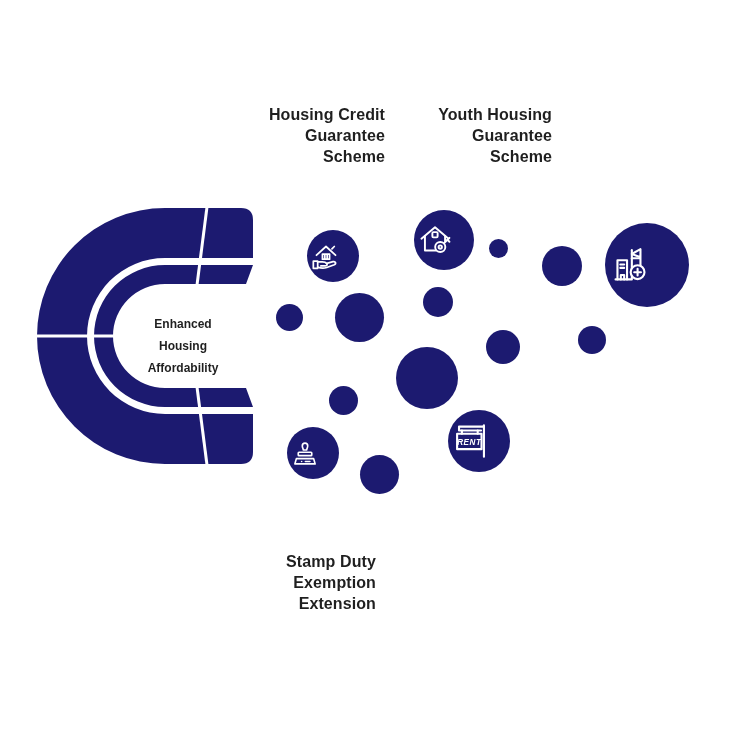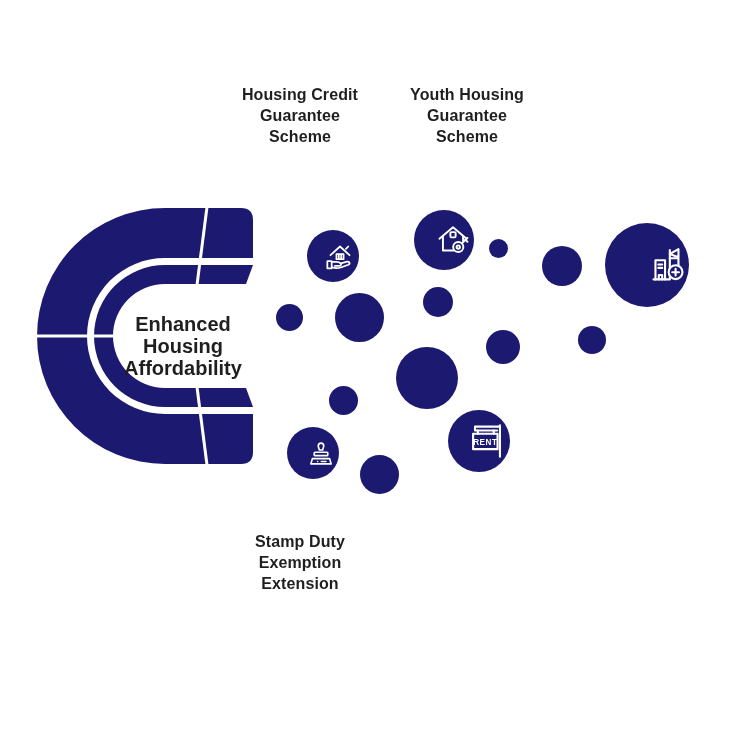--- a/index.html
+++ b/index.html
@@ -3,35 +3,35 @@
 <meta charset="utf-8">
 <style>
   html,body{margin:0;padding:0;background:#fff;}
   body{
     width:750px;height:740px;position:relative;overflow:hidden;
     font-family:"Liberation Sans",sans-serif;
     --navy:#1c1a70; --ink:#1f1f1f;
   }
   .canvas{position:absolute;inset:0;}
   .label{
-    position:absolute;text-align:center;font-weight:bold;
+    position:absolute;text-align:right;font-weight:bold;
     font-size:16px;line-height:21px;color:var(--ink);
-    white-space:pre-line;letter-spacing:.1px;
+    white-space:pre-line;letter-spacing:.1px;margin-top:20px;
   }
   .magnet-label{
     position:absolute;left:98px;top:313px;width:170px;text-align:center;
-    font-weight:bold;font-size:20px;line-height:22px;color:var(--ink);
+    font-weight:bold;font-size:12px;line-height:22px;color:var(--ink);
     white-space:pre-line;
   }
   .dot{
     position:absolute;border-radius:50%;background:var(--navy);
   }
   .icon-circle{
     position:absolute;border-radius:50%;background:var(--navy);
-    display:flex;align-items:center;justify-content:flex-end;
+    display:flex;align-items:center;justify-content:flex-start;font-style:italic;
   }
   .icon-circle svg{display:block;}
   .icon-stroke{fill:none;stroke:#fff;stroke-width:2.2;stroke-linecap:round;stroke-linejoin:round;}
   .magnet-svg{position:absolute;left:30px;top:200px;}
   .magnet-fill{fill:var(--navy);}
   .magnet-divider{stroke:#fff;stroke-width:3;fill:none;stroke-linecap:butt;}
   .rent-text{
     fill:#fff;font-family:"Liberation Sans",sans-serif;font-weight:bold;
     font-size:8.5px;letter-spacing:.6px;
   }
@@ -41,21 +41,21 @@
 
 <div class="canvas">
 
   <div class="label" style="left:215px;top:84px;width:170px;">Housing Credit
 Guarantee
 Scheme</div>
   <div class="label" style="left:382px;top:84px;width:170px;">Youth Housing
 Guarantee
 Scheme</div>
 
-  <div class="label" style="left:215px;top:531px;width:170px;">Stamp Duty
+  <div class="label" style="left:206px;top:531px;width:170px;">Stamp Duty
 Exemption
 Extension</div>
 
   <svg class="magnet-svg" width="230" height="272" viewBox="0 0 230 272">
     <path class="magnet-fill" d="M135,8 A128,128 0 0 0 135,264 L211,264 Q223,264 223,252 L223,214 L135,214
          A78,78 0 0 1 135,58 L223,58 L223,20 Q223,8 211,8 Z"></path>
     <path class="magnet-fill" d="M135,65 A71,71 0 0 0 135,207 L223,207 L216,188 L135,188
          A52,52 0 0 1 135,84 L216,84 L223,65 Z"></path>
     <path class="magnet-divider" d="M177,7 L167,85"></path>
     <path class="magnet-divider" d="M177,265 L167,187"></path>

